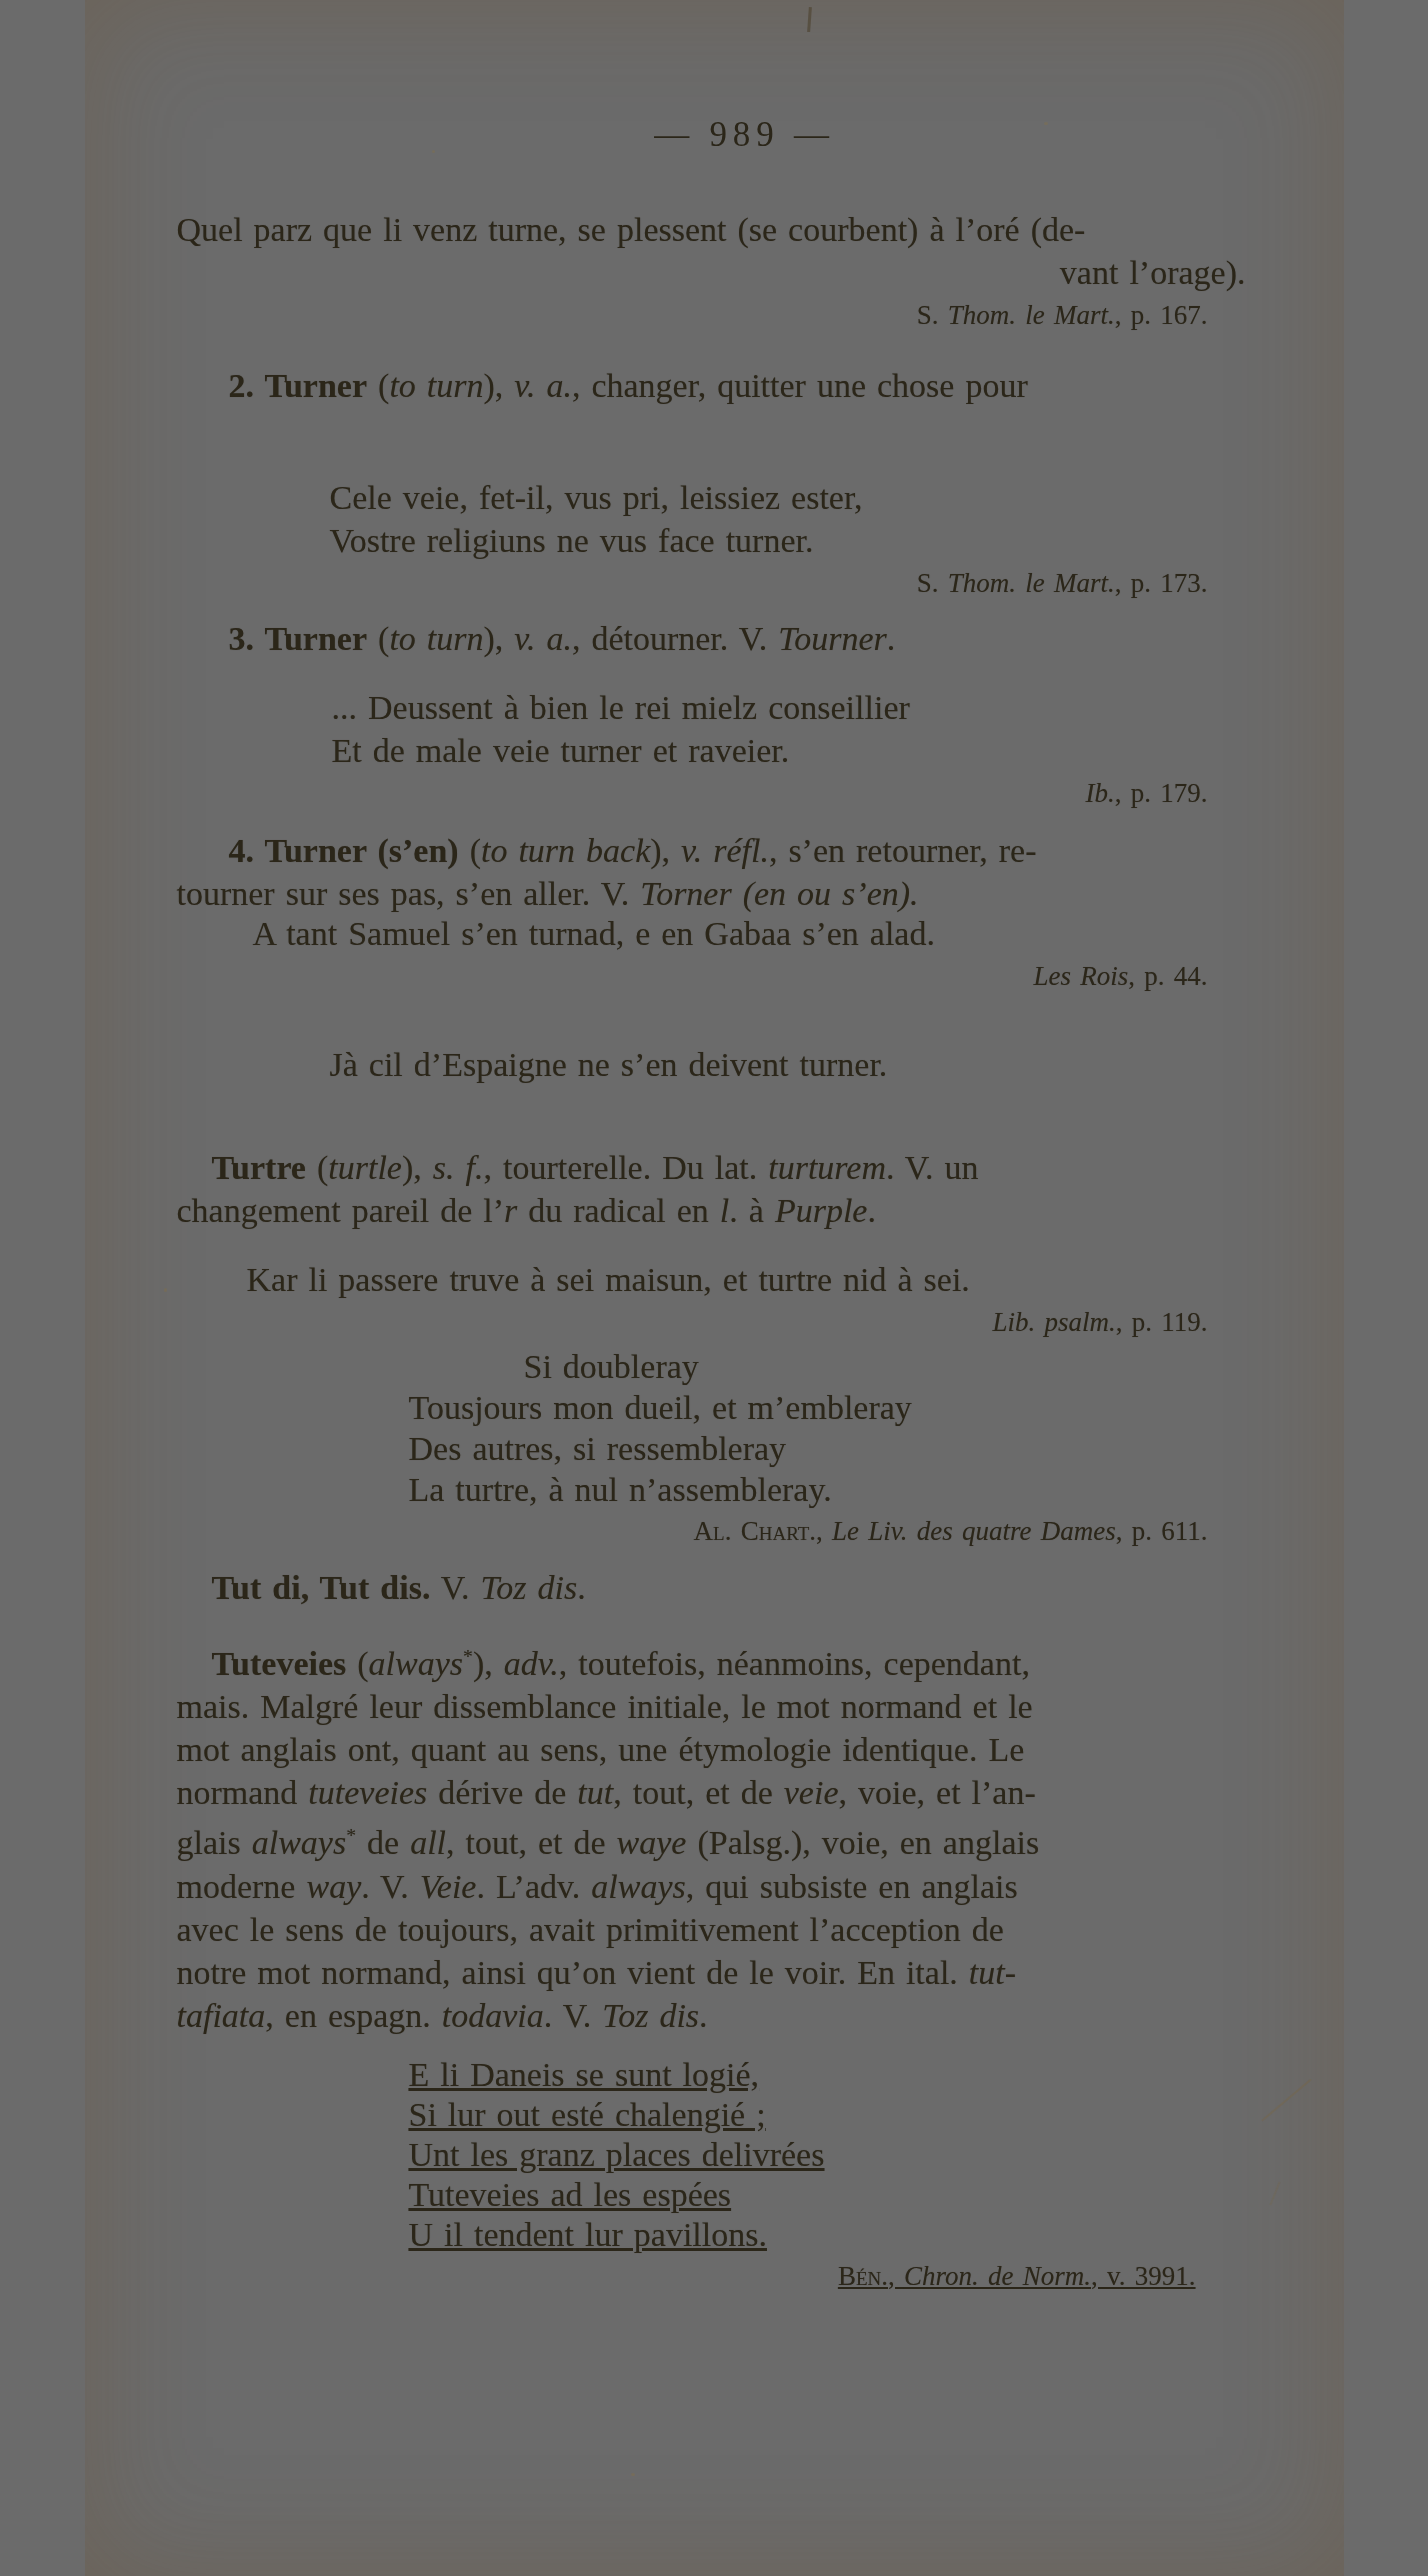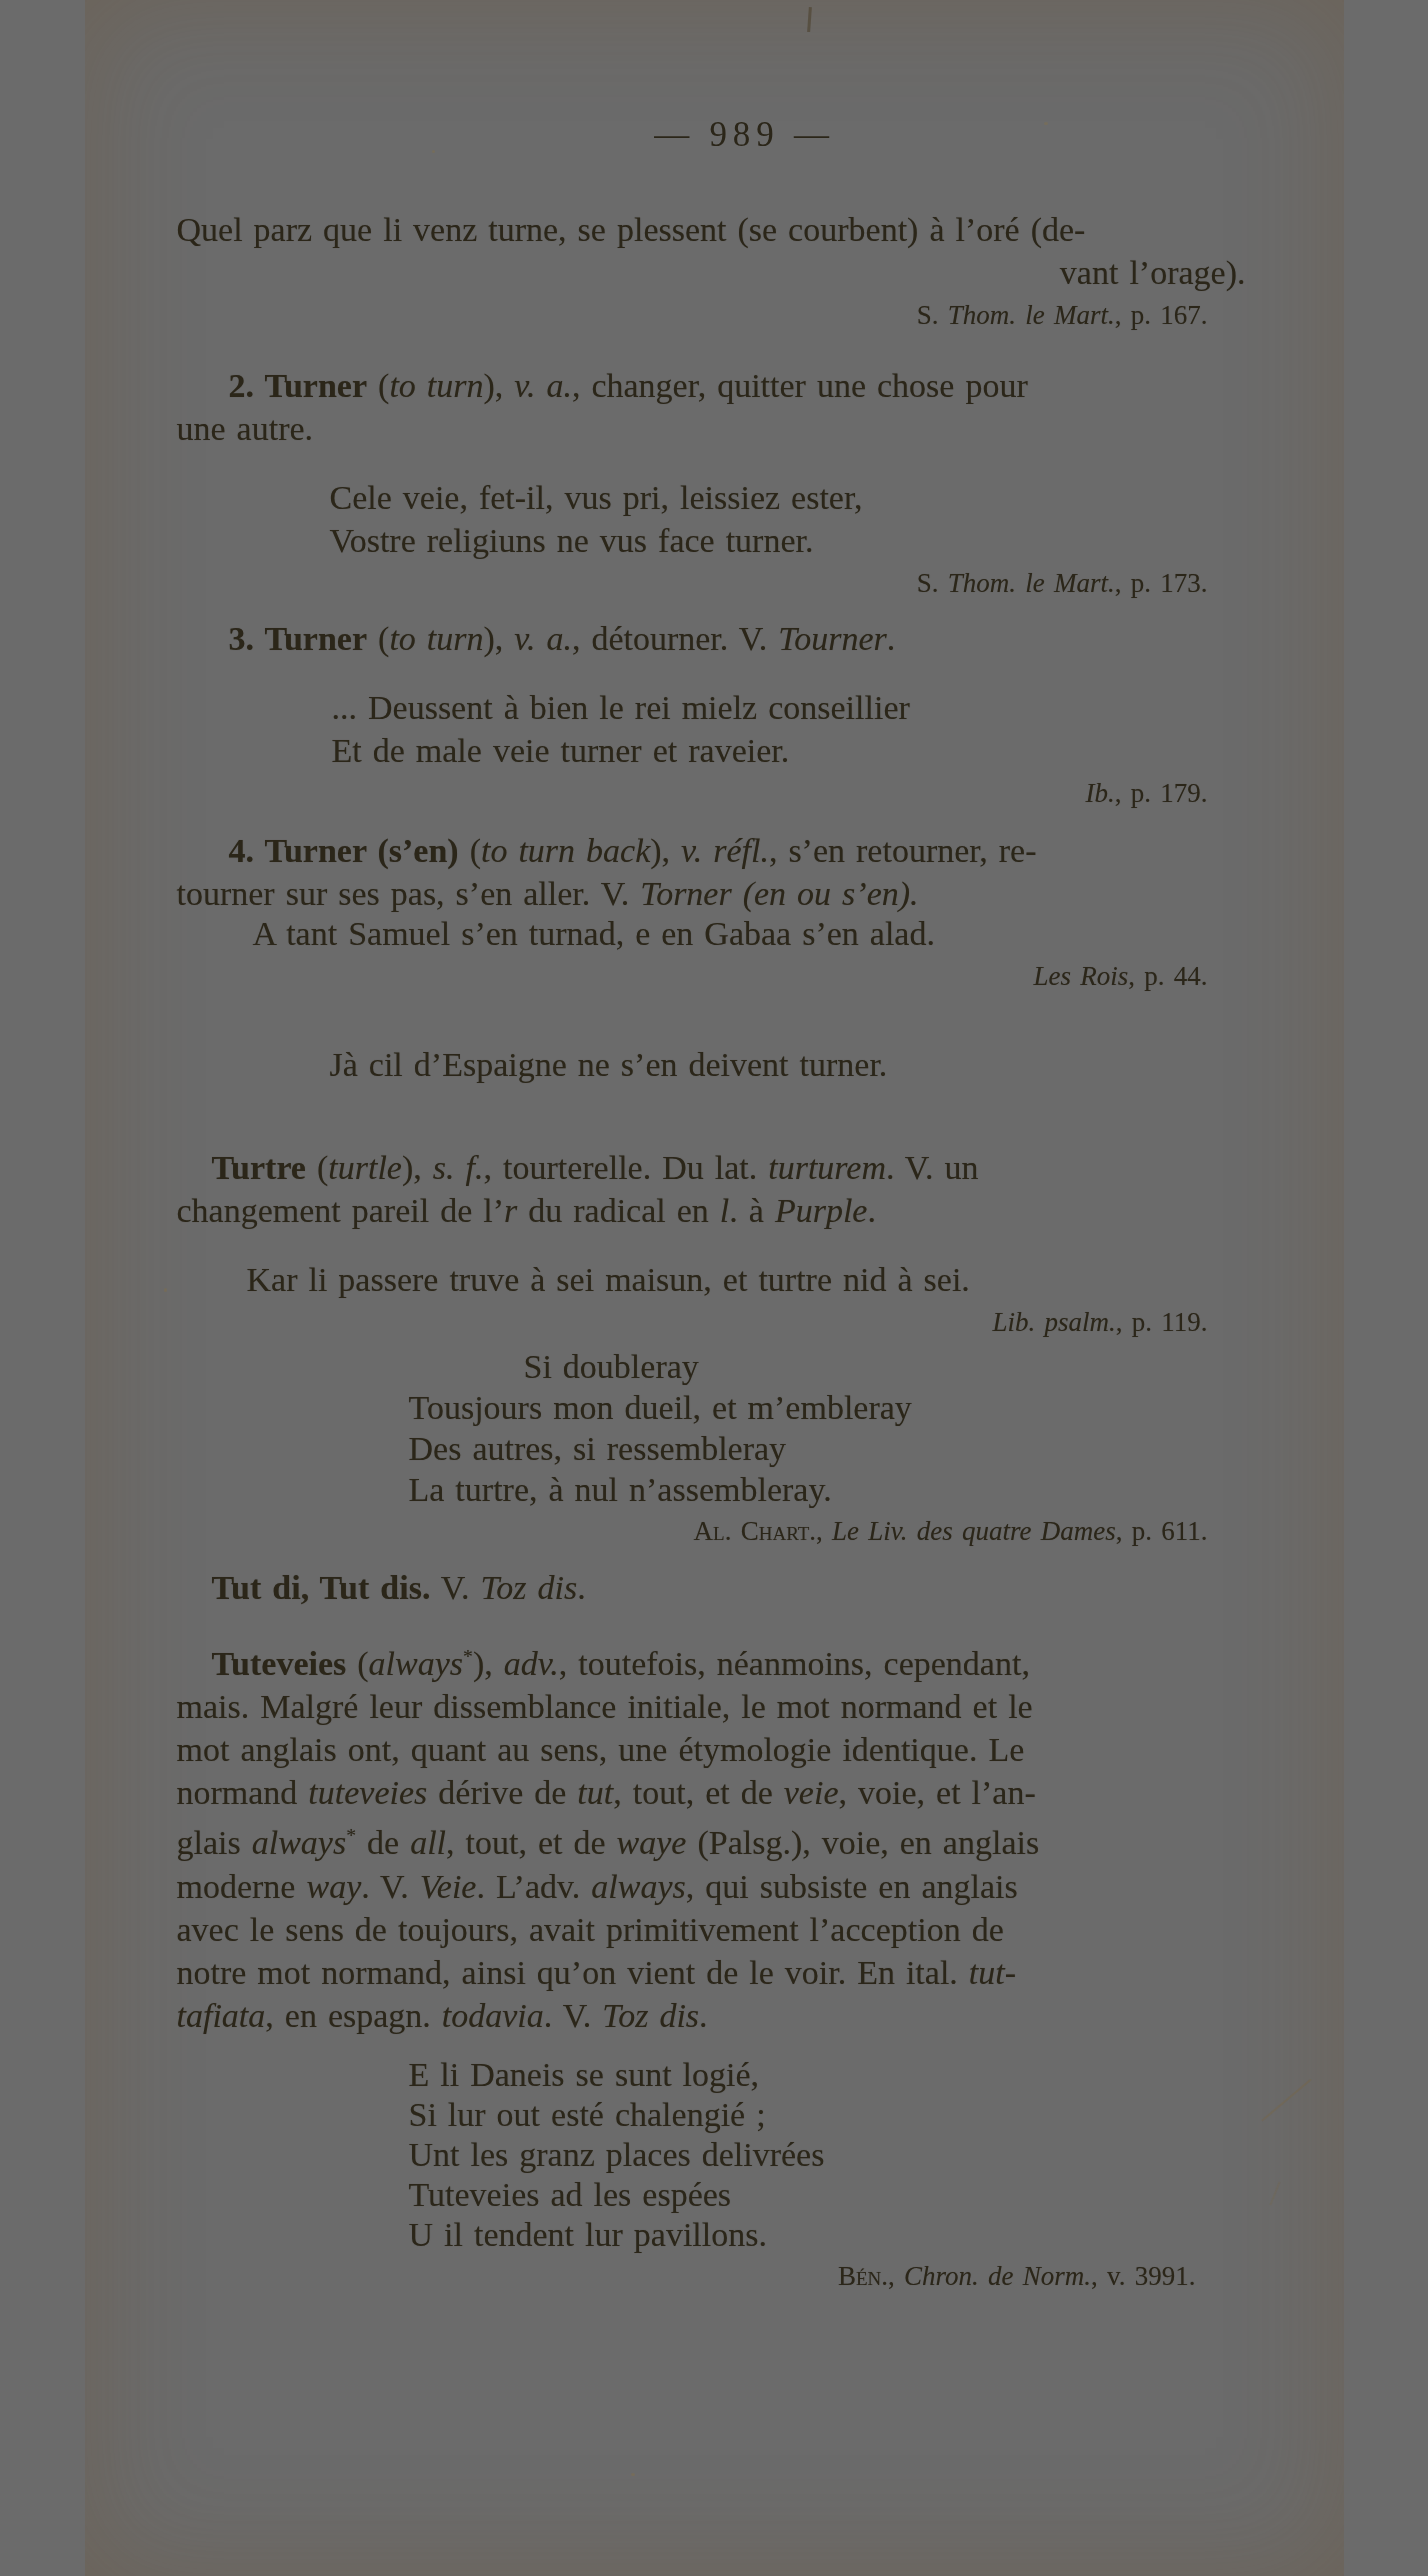--- a/index.html
+++ b/index.html
@@ -32,41 +32,40 @@
   .sup{font-size:58%;vertical-align:super;}
   .ind-num{padding-left:52px;}
   .ind{padding-left:35px;}
   .q185{padding-left:153px;}
   .q188{padding-left:155px;}
   .q92{padding-left:76px;}
   .q85{padding-left:70px;}
   .v1a{padding-left:347px;}
   .v281{padding-left:232px;}
   .lh50{line-height:41px;}
-  .lh48{line-height:40px;}
+  .lh48{line-height:40px;text-decoration:underline;}
   .speck{position:absolute;border-radius:50%;background:#8a7342;opacity:.35;}
   .crease{position:absolute;background:rgba(120,105,75,.45);}
   .artifact{position:absolute;background:rgba(70,60,40,.55);}
 </style>
 </head>
 <body>
 
 <div class="page">
 
   <div class="pgnum">— 989 —</div>
 
   <div class="block" style="top:208px">
     <div class="line">Quel parz que li venz turne, se plessent (se courbent) à l’oré (de-</div>
     <div class="line right">vant l’orage).</div>
     <div class="cite"><span>S. </span><span class="i">Thom. le Mart.</span><span>, p. 167.</span></div>
   </div>
 
   <div class="block" style="top:364px">
     <div class="line ind-num"><span class="b">2. Turner</span><span> (</span><span class="i">to turn</span><span>), </span><span class="i">v. a.</span><span>, changer, quitter une chose pour</span></div>
-    <div class="line">une autre.</div>
   </div>
 
   <div class="block" style="top:476px">
     <div class="line q185">Cele veie, fet-il, vus pri, leissiez ester,</div>
     <div class="line q185">Vostre religiuns ne vus face turner.</div>
     <div class="cite"><span>S. </span><span class="i">Thom. le Mart.</span><span>, p. 173.</span></div>
   </div>
 
   <div class="block" style="top:617px">
     <div class="line ind-num"><span class="b">3. Turner</span><span> (</span><span class="i">to turn</span><span>), </span><span class="i">v. a.</span><span>, détourner. V. </span><span class="i">Tourner</span><span>.</span></div>

